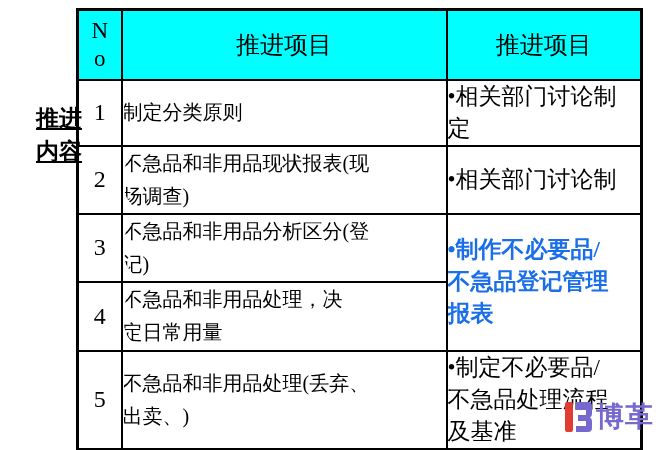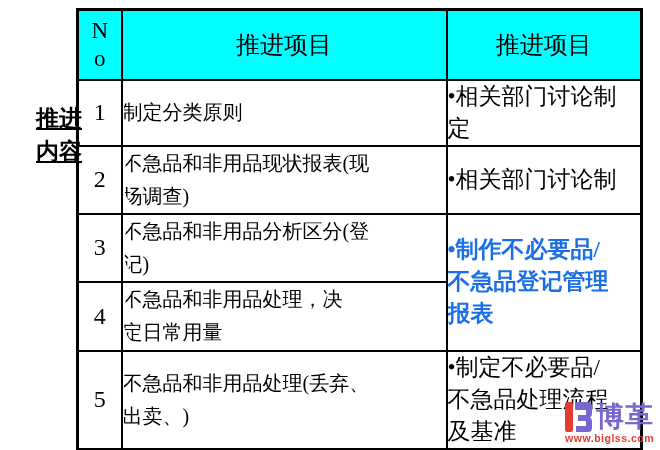--- a/index.html
+++ b/index.html
@@ -170,16 +170,15 @@
   <div class="logo">
     <div class="logo-row">
       <span style="display:inline-block;line-height:0;">
         <svg width="27" height="30" viewBox="0 0 27 30">
           <rect x="0" y="0" width="8" height="30" rx="2" fill="#e23b32"></rect>
           <path d="M11,0 h12 a4,4 0 0 1 4,4 v8 a4,4 0 0 1 -2,3.5 a4,4 0 0 1 2,3.5 v7 a4,4 0 0 1 -4,4 h-12 v-6 h10 v-5 h-8 v-6 h8 v-5 h-10 z" fill="#7668ce"></path>
         </svg>
       </span>
       <span class="logo-name">博革</span>
     </div>
-    <div class="logo-url">www.biglss.com</div>
   </div>
 
 </div>
 
 </body></html>

